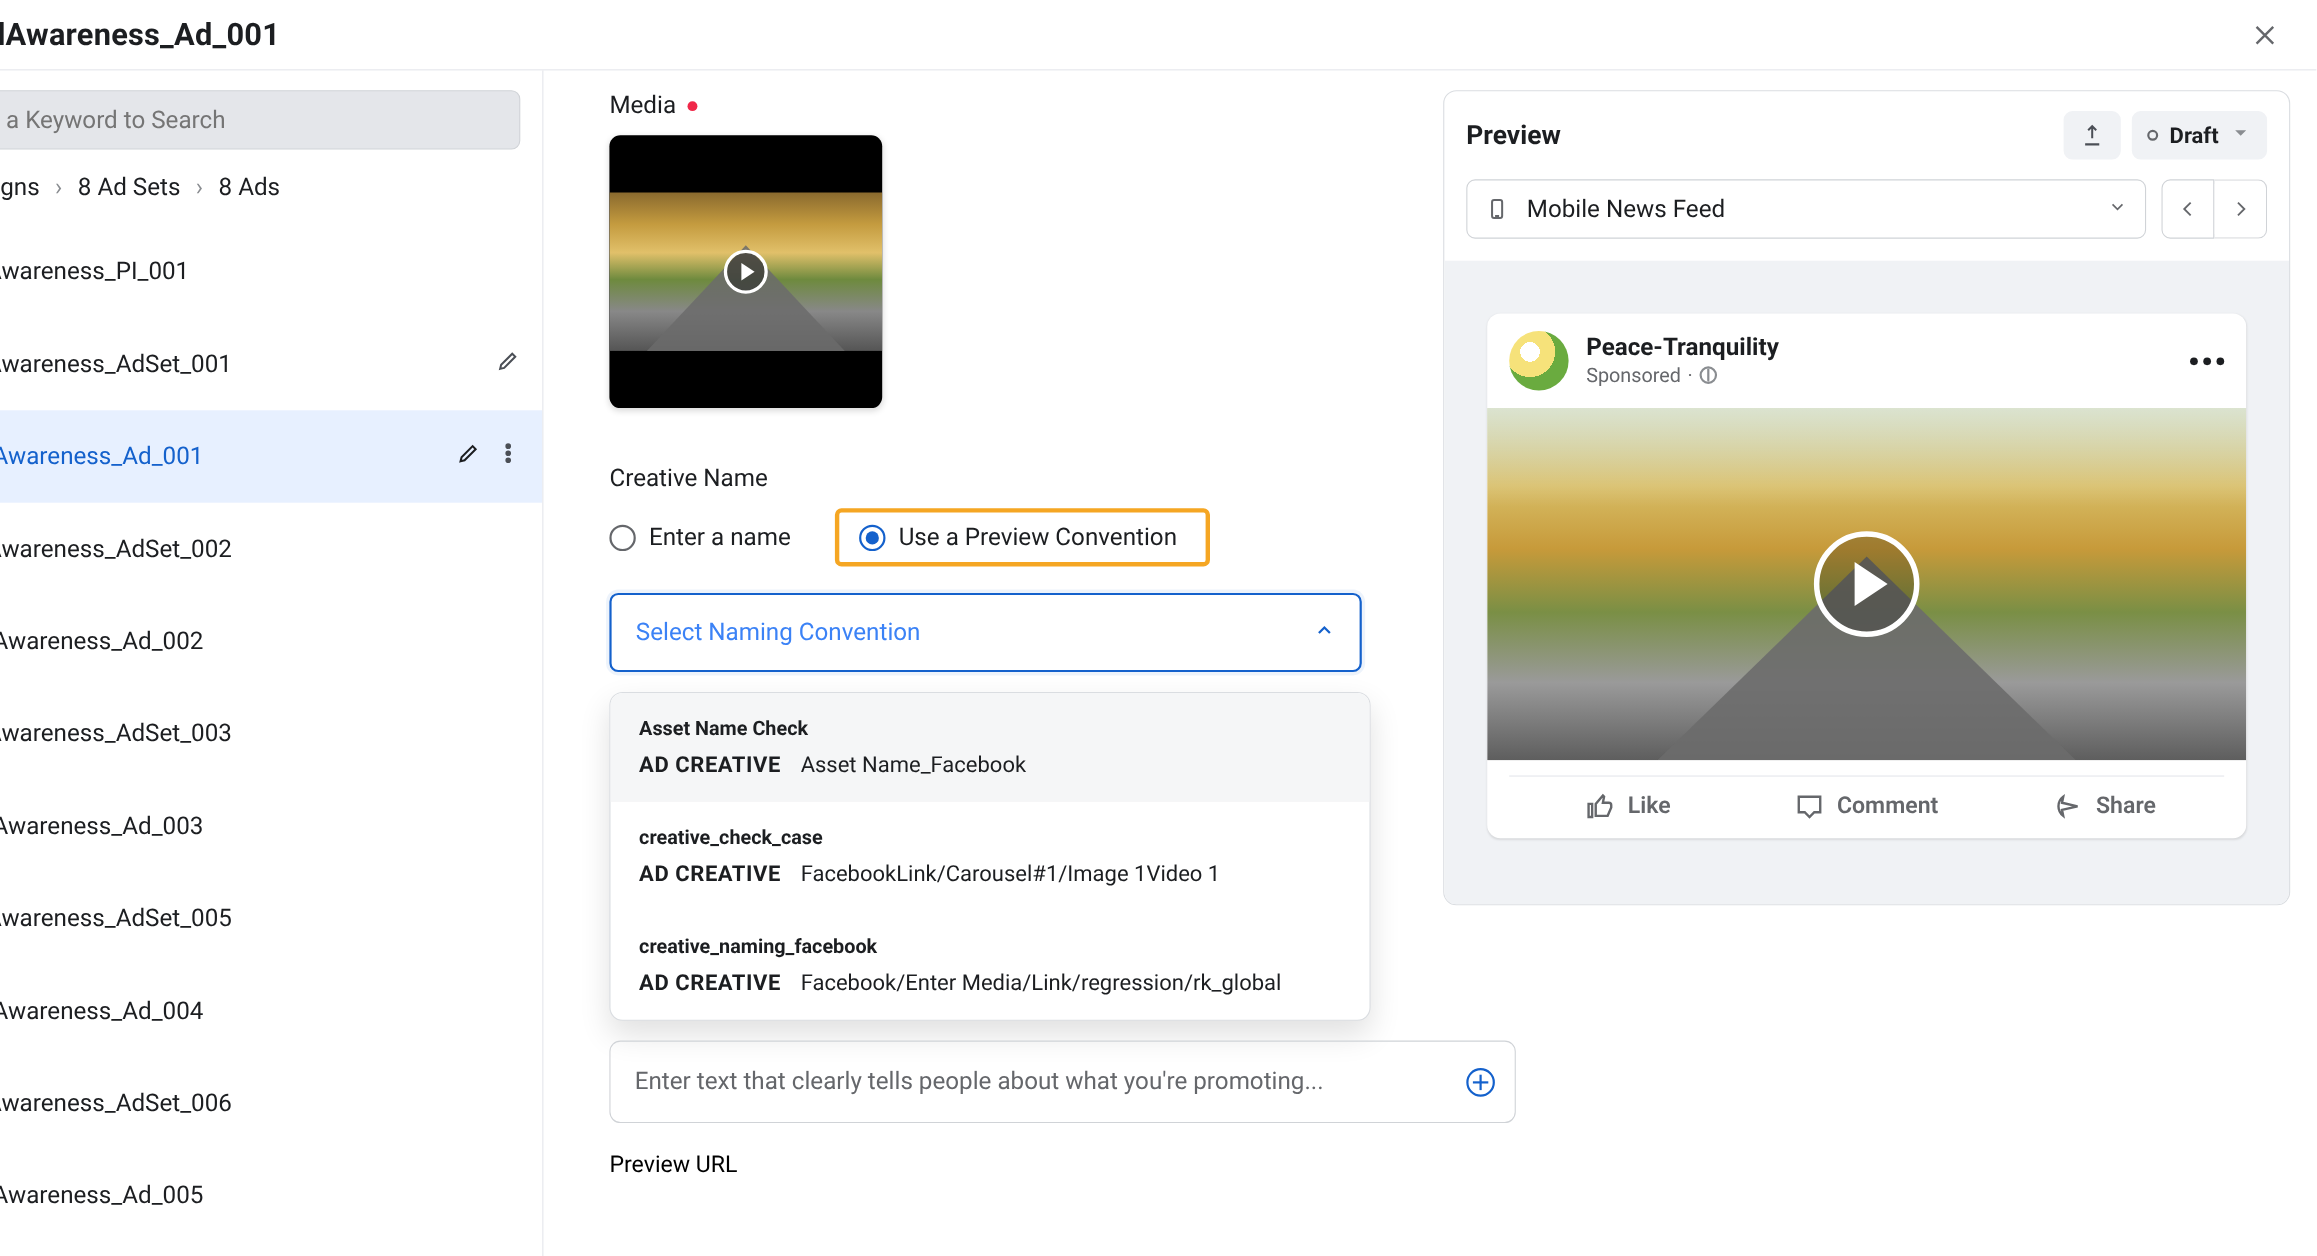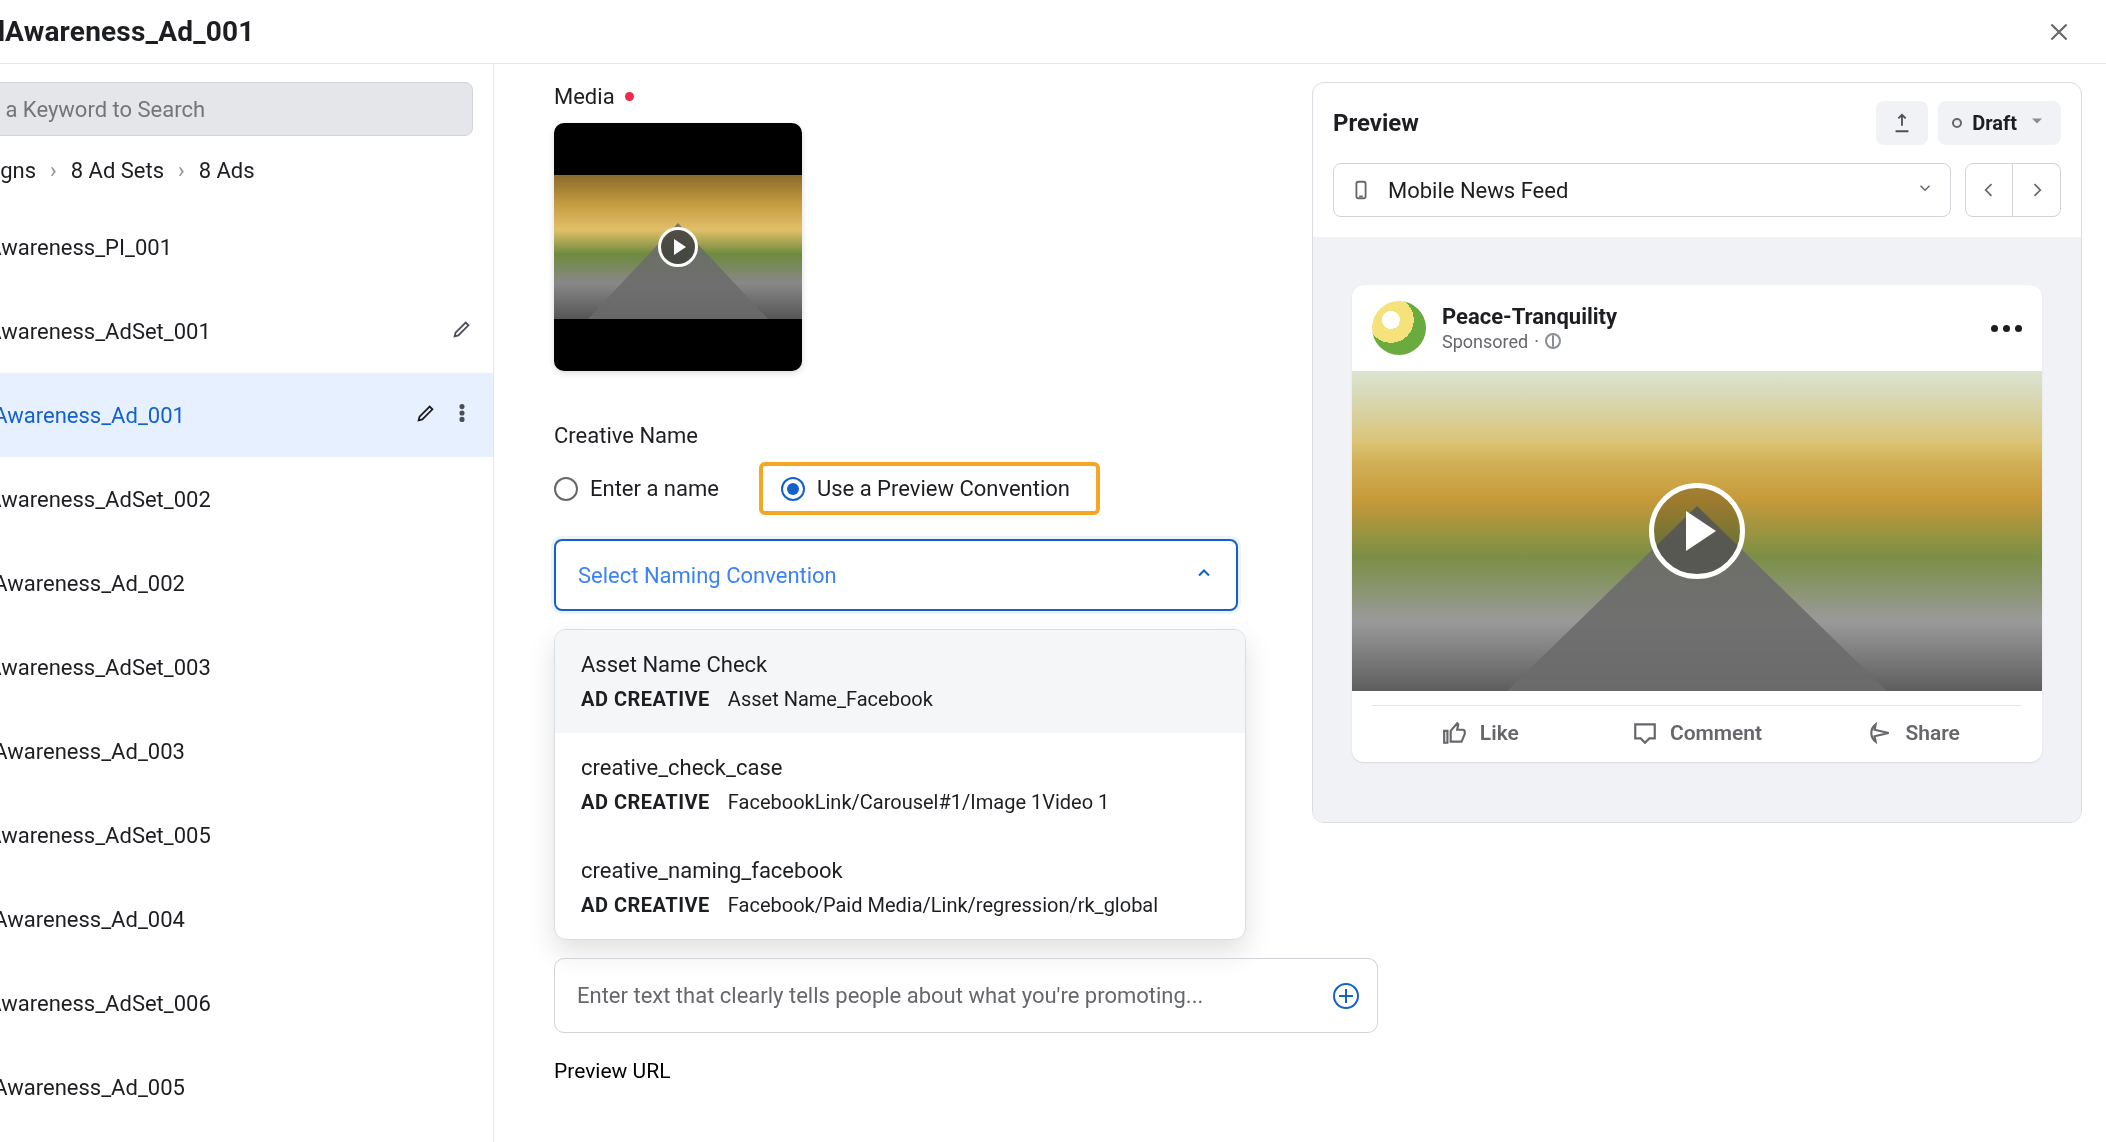--- a/index.html
+++ b/index.html
@@ -51,21 +51,21 @@
   .r-inner { width:12px; height:12px; background:#1461cc; border-radius:50%; } 
 
   .nc-select { margin-top:24px; width:684px; height:72px; border:2px solid #1461cc; border-radius:8px; background:#fff; display:flex; align-items:center; padding:0 22px; box-shadow:0 0 0 3px rgba(20,97,204,.08); cursor:pointer; }
   .nc-select .ph { color:#3b82f6; font-size:22px; }
   .nc-select .car { margin-left:auto; }
   .nc-select .car svg { width:20px; height:20px; stroke:#1461cc; stroke-width:2.5; fill:none; }
 
   .menu { margin-top:18px; width:692px; border:1px solid #dadde1; border-radius:12px; box-shadow:0 12px 28px rgba(0,0,0,.12); background:#fff; overflow:hidden; }
   .mi { padding:22px 26px; }
   .mi.hovered { background:#f5f6f7; }
-  .mi-title { font-weight:400; font-size:22px; margin-bottom:10px; }
+  .mi-title { font-weight:700; font-size:18px; margin-bottom:10px; }
   .mi-sub  { font-size:20px; color:#1c1e21; }
   .mi-sub .tag { font-weight:700; letter-spacing:.5px; margin-right:18px; }
 
   .desc-box { margin-top:18px; width:824px; border:1px solid #d0d3d7; border-radius:10px; padding:20px 56px 20px 22px; position:relative; }
   .desc-box .ph { color:#65676b; font-size:22px; line-height:1.5; }
   .desc-box .plus { position:absolute; right:18px; top:50%; transform:translateY(-50%); width:26px; height:26px; border:2px solid #1461cc; border-radius:50%; display:flex; align-items:center; justify-content:center; }
   .desc-box .plus::before, .desc-box .plus::after { content:""; position:absolute; background:#1461cc; }
   .desc-box .plus::before { width:14px; height:2px; }
   .desc-box .plus::after  { width:2px; height:14px; }
 
@@ -240,21 +240,21 @@
         </div>
         <div class="mi">
           <div class="mi-title">creative_check_case</div>
           <div class="mi-sub">
             <span class="tag">AD CREATIVE</span><span>FacebookLink/Carousel#1/Image 1Video 1</span>
           </div>
         </div>
         <div class="mi">
           <div class="mi-title">creative_naming_facebook</div>
           <div class="mi-sub">
-            <span class="tag">AD CREATIVE</span><span>Facebook/Paid Media/Link/regression/rk_global</span>
+            <span class="tag">AD CREATIVE</span><span>Facebook/Enter Media/Link/regression/rk_global</span>
           </div>
         </div>
       </div>
 
       <div class="desc-box">
         <div class="ph">Enter text that clearly tells people about what you're promoting...</div>
         <div class="plus"></div>
       </div>
 
       <div class="preview-url">Preview URL</div>

